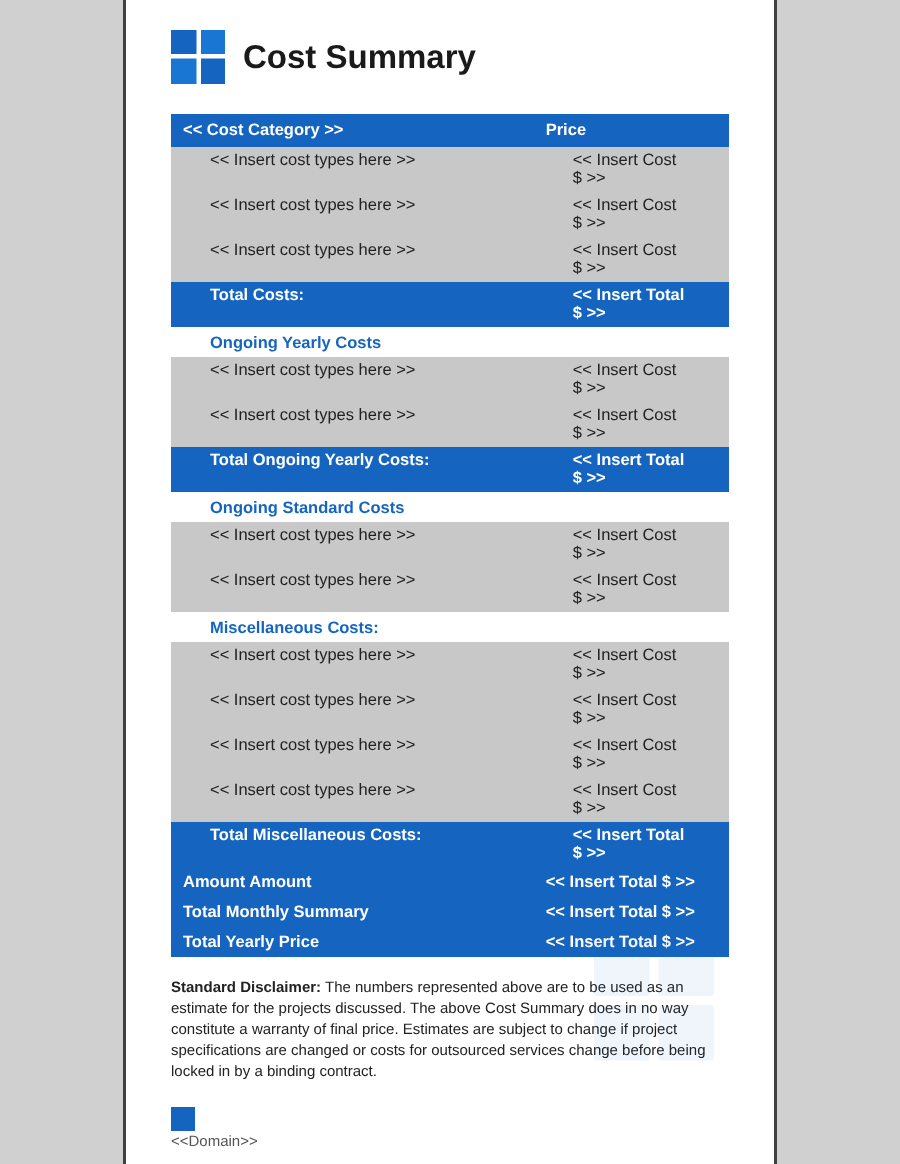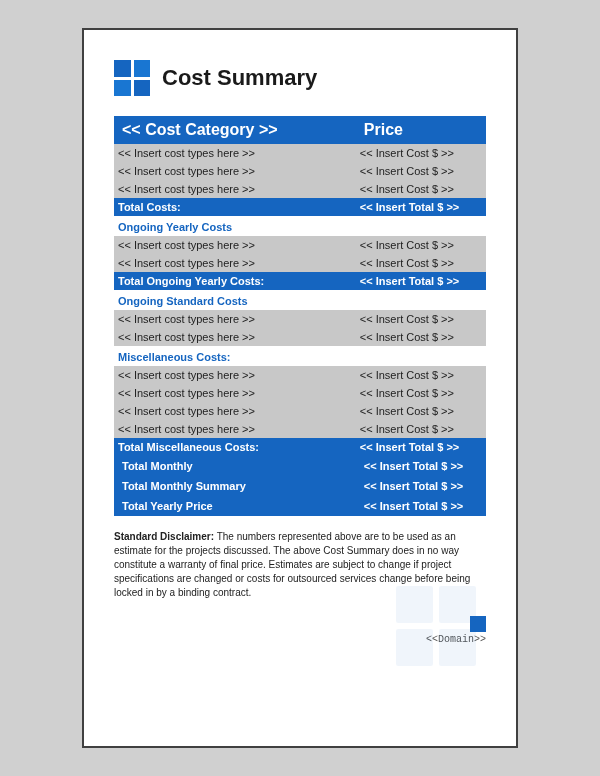--- a/index.html
+++ b/index.html
@@ -48,25 +48,25 @@
       border-collapse: collapse;
       font-size: 11px;
     }
     .col-category { width: 65%; }
     .col-price { width: 35%; }
     th {
       background: #1565C0;
       color: #fff;
       padding: 5px 8px;
       text-align: left;
-      font-size: 16px;
+      font-size: 11px;
       font-weight: bold;
     }
     td {
-      padding: 3px 4px;
+      padding: 3px 26px;
       vertical-align: top;
     }
     .row-light {
       background: #c8c8c8;
     }
     .row-total {
       background: #1565C0;
       color: #fff;
       font-weight: bold;
       margin-left: 36px;
@@ -101,24 +101,23 @@
       margin-top: 14px;
       font-size: 10px;
       color: #222;
       line-height: 1.4;
     }
     .disclaimer strong {
       font-weight: bold;
     }
     .footer-domain {
       margin-top: 16px;
-      text-align: right;
+      text-align: left;
       font-size: 10px;
       color: #555;
-      font-family: Liberation Mono, monospace;
     }
     .footer-icon {
       display: inline-block;
       width: 16px;
       height: 16px;
       background: #1565C0;
       margin-bottom: 2px;
       vertical-align: middle;
     }
     
@@ -233,21 +232,21 @@
         </tr>
         <tr class="row-light">
           <td>&lt;&lt; Insert cost types here &gt;&gt;</td>
           <td>&lt;&lt; Insert Cost $ &gt;&gt;</td>
         </tr>
         <tr class="row-total">
           <td><strong>Total Miscellaneous Costs:</strong></td>
           <td><strong>&lt;&lt; Insert Total $ &gt;&gt;</strong></td>
         </tr>
         <tr class="total-footer">
-          <td class="indented-label"><strong>Total Monthly</strong></td>
+          <td class="indented-label"><strong>Amount Amount</strong></td>
           <td><strong>&lt;&lt; Insert Total $ &gt;&gt;</strong></td>
         </tr>
         <tr class="total-footer">
           <td class="indented-label"><strong>Total Monthly Summary</strong></td>
           <td><strong>&lt;&lt; Insert Total $ &gt;&gt;</strong></td>
         </tr>
         <tr class="total-footer">
           <td class="indented-label"><strong>Total Yearly Price</strong></td>
           <td><strong>&lt;&lt; Insert Total $ &gt;&gt;</strong></td>
         </tr>

